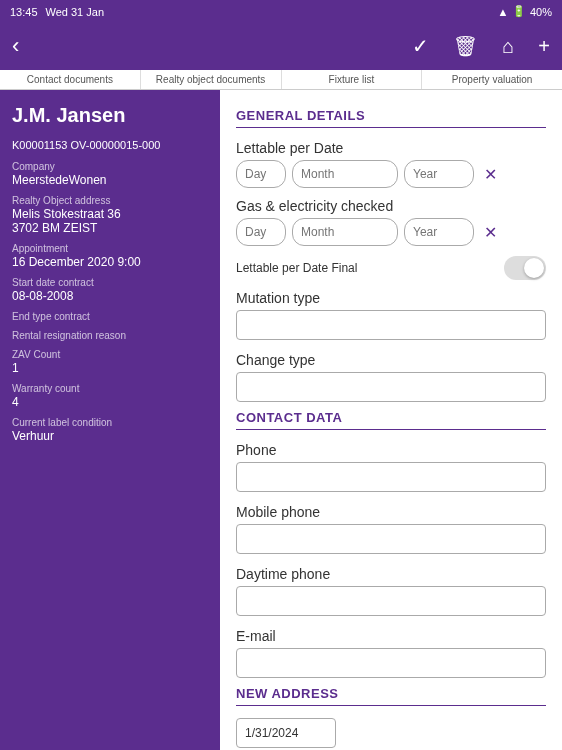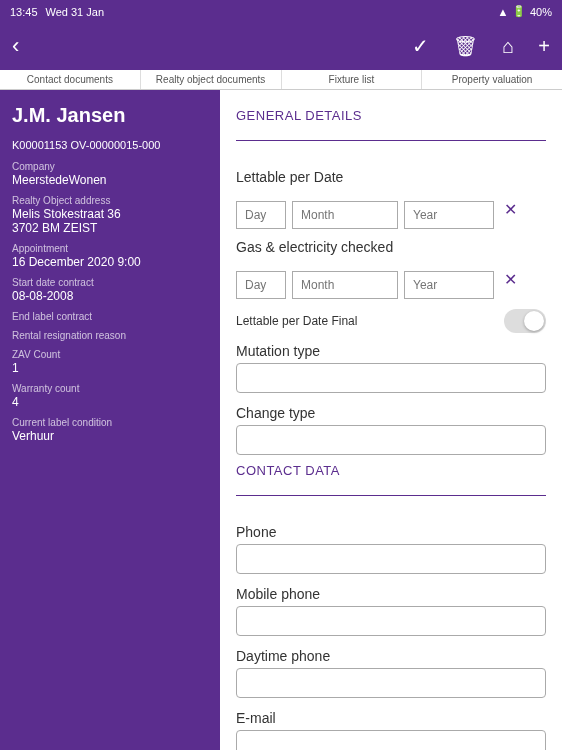--- a/index.html
+++ b/index.html
@@ -74,54 +74,53 @@
     
     .content {
       flex: 1;
       overflow-y: auto;
       padding: 12px 16px;
       background: #fff;
     }
 
     .section-header {
       font-size: 13px;
-      font-weight: 400;
+      font-weight: 700;
       color: #5b2d8e;
       letter-spacing: 0.5px;
       border-bottom: 1px solid #5b2d8e;
-      padding-bottom: 17px;
-      margin-bottom: 28px;
+      padding-bottom: 4px;
+      margin-bottom: 12px;
       margin-top: 6px;
     }
 
     .field-label {
       font-size: 14px;
       color: #333;
       margin-bottom: 4px;
       margin-top: 10px;
     }
 
     .date-row {
       display: flex;
       gap: 6px;
       align-items: center;
       margin-bottom: 4px;
     }
     .date-field {
       border: 1px solid #aaa;
-      border-radius: 0;
+      border-radius: 12px;
       padding: 6px 8px;
       font-size: 12px;
       color: #333;
       background: #fff;
-      margin-top: 12px;
     }
     .date-field-day { width: 50px; }
     .date-field-month { width: 106px; }
-    .date-field-year { width: 90px; }
+    .date-field-year { width: 70px; }
     .date-clear { color: #5b2d8e; font-size: 16px; cursor: pointer; margin-left: 4px; }
 
     .toggle-row {
       display: flex;
       align-items: center;
       justify-content: space-between;
       margin-top: 10px;
       margin-bottom: 6px;
     }
     .toggle-label { font-size: 12px; color: #333; }
@@ -210,21 +209,21 @@
 
     <div class="sidebar-label">Realty Object address</div>
     <div class="sidebar-value">Melis Stokestraat 36<br>3702 BM ZEIST</div>
 
     <div class="sidebar-label">Appointment</div>
     <div class="sidebar-value">16 December 2020 9:00</div>
 
     <div class="sidebar-label">Start date contract</div>
     <div class="sidebar-value">08-08-2008</div>
 
-    <div class="sidebar-label">End label contract</div>
+    <div class="sidebar-label">End type contract</div>
     <div class="sidebar-value"></div>
 
     <div class="sidebar-label">Rental resignation reason</div>
     <div class="sidebar-value"></div>
 
     <div class="sidebar-label">ZAV Count</div>
     <div class="sidebar-value">1</div>
 
     <div class="sidebar-label">Warranty count</div>
     <div class="sidebar-value">4</div>

